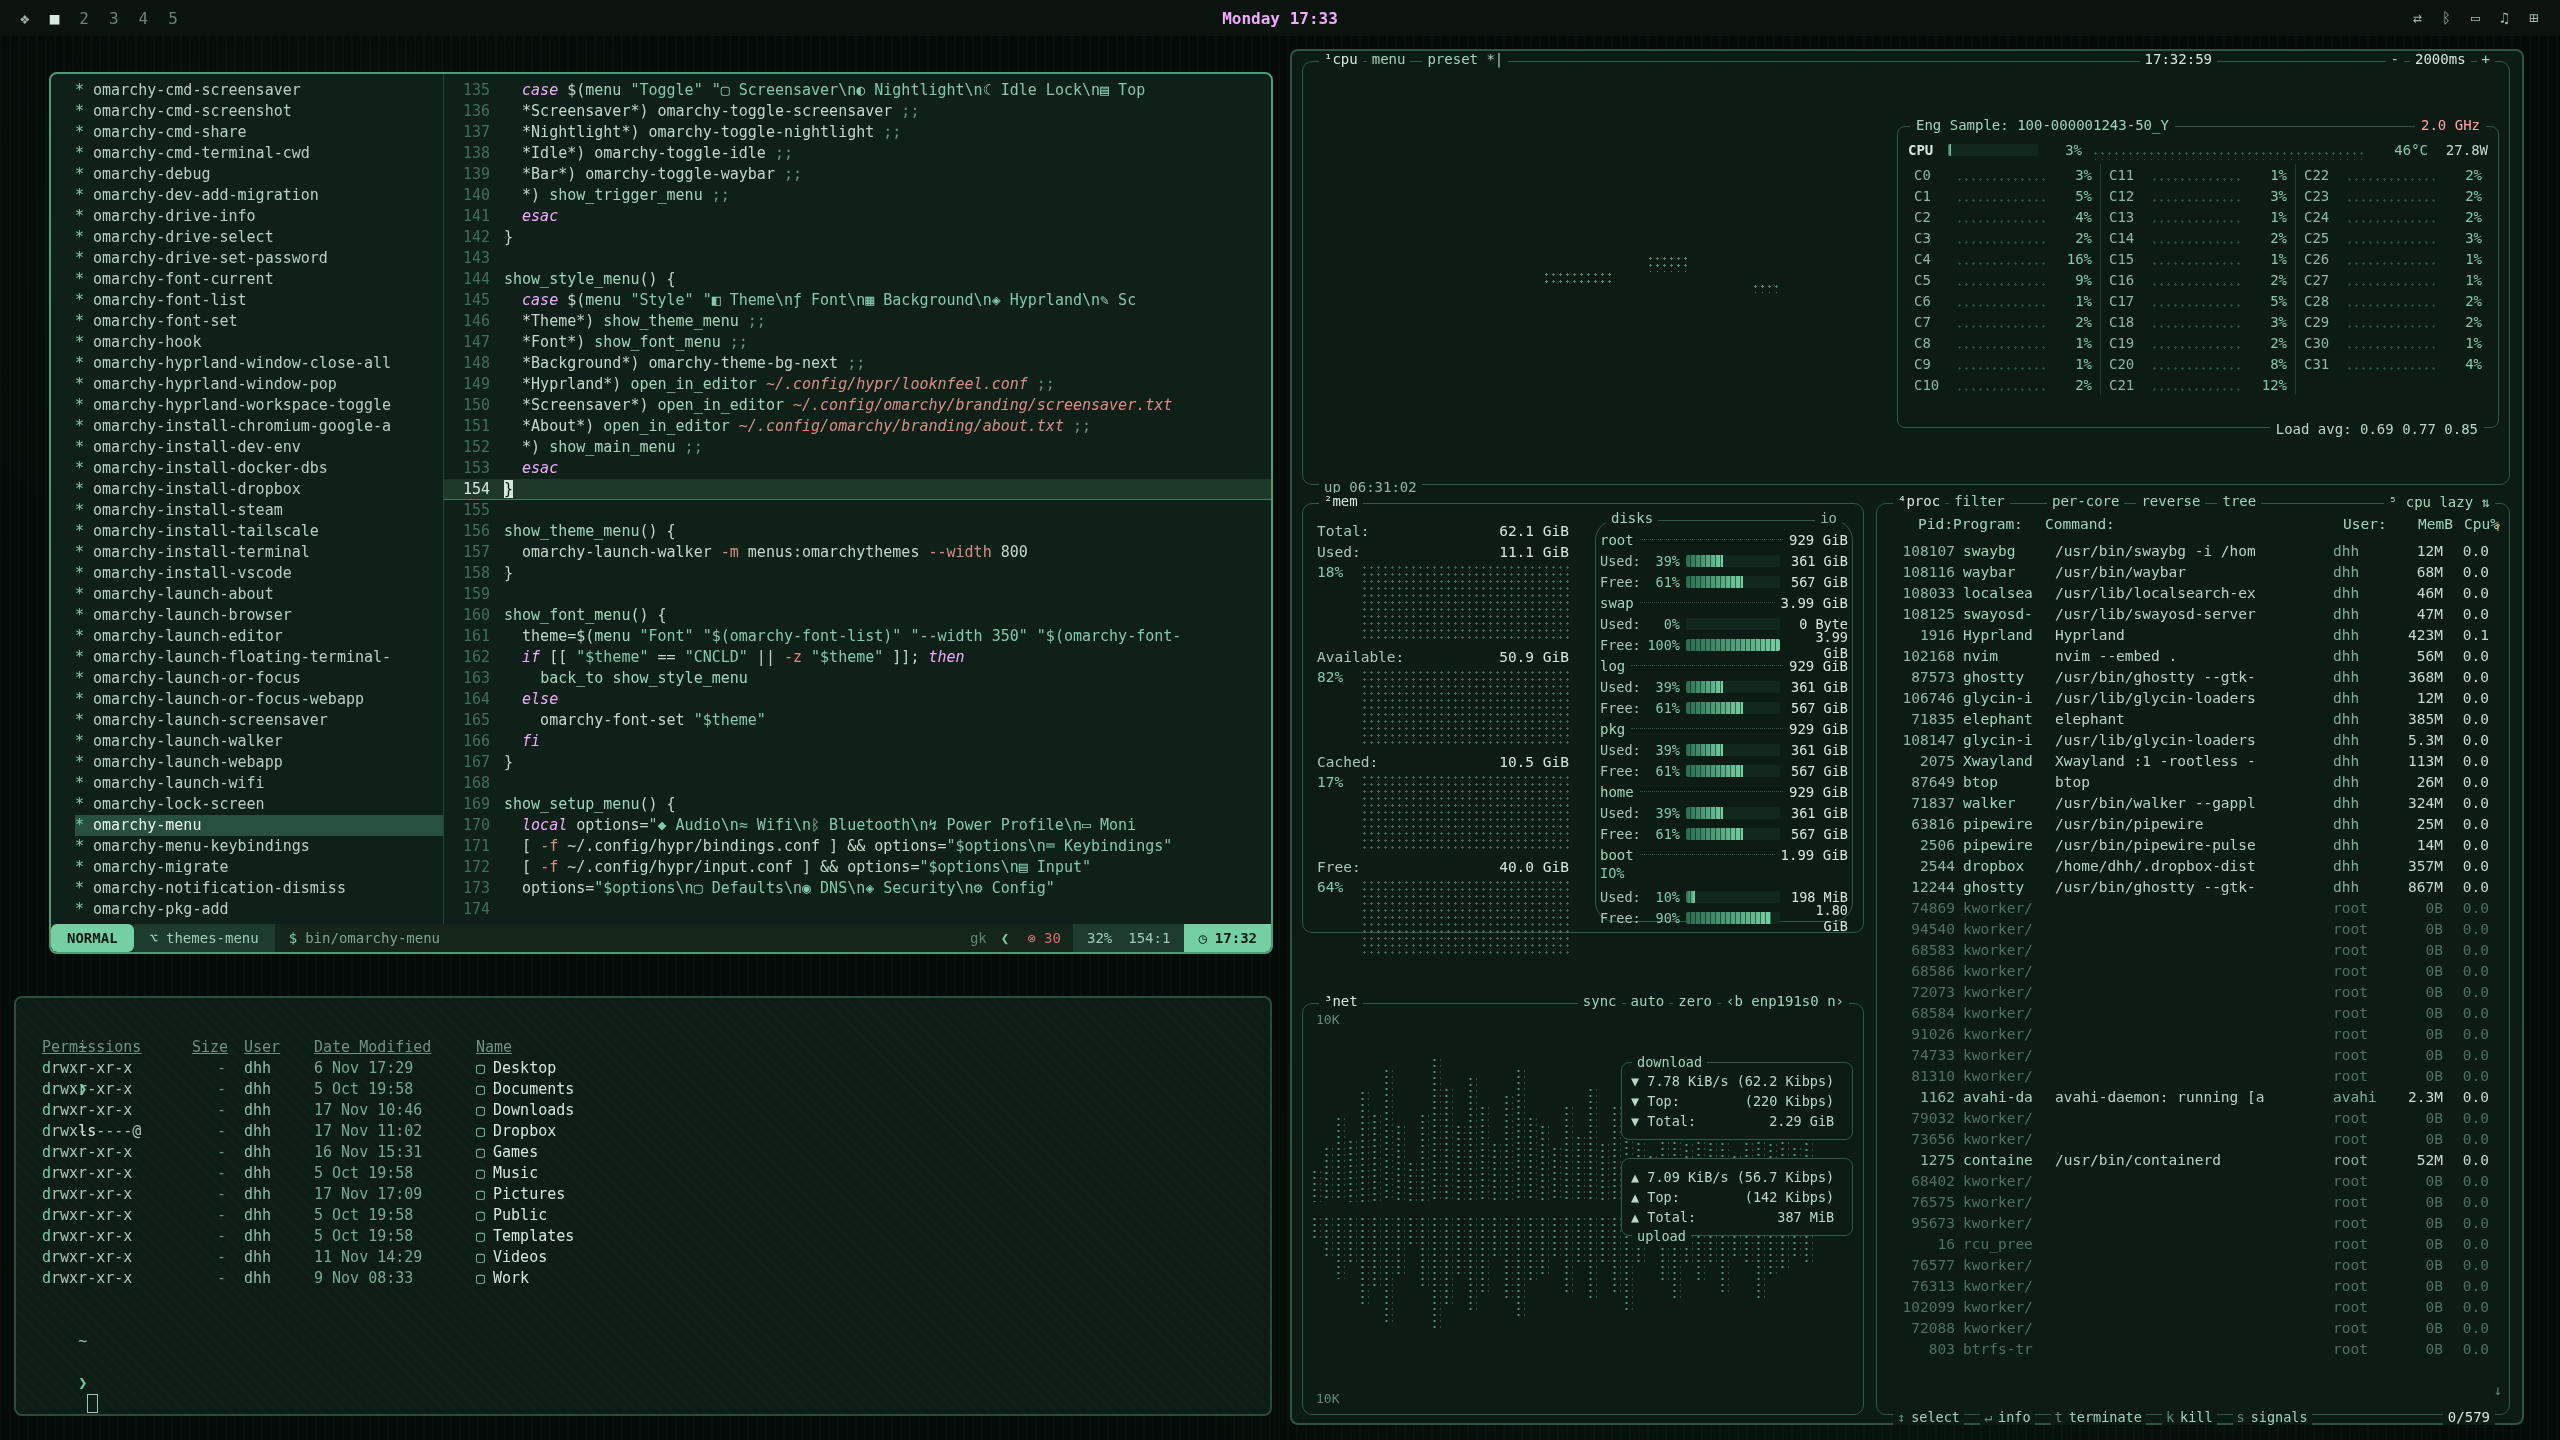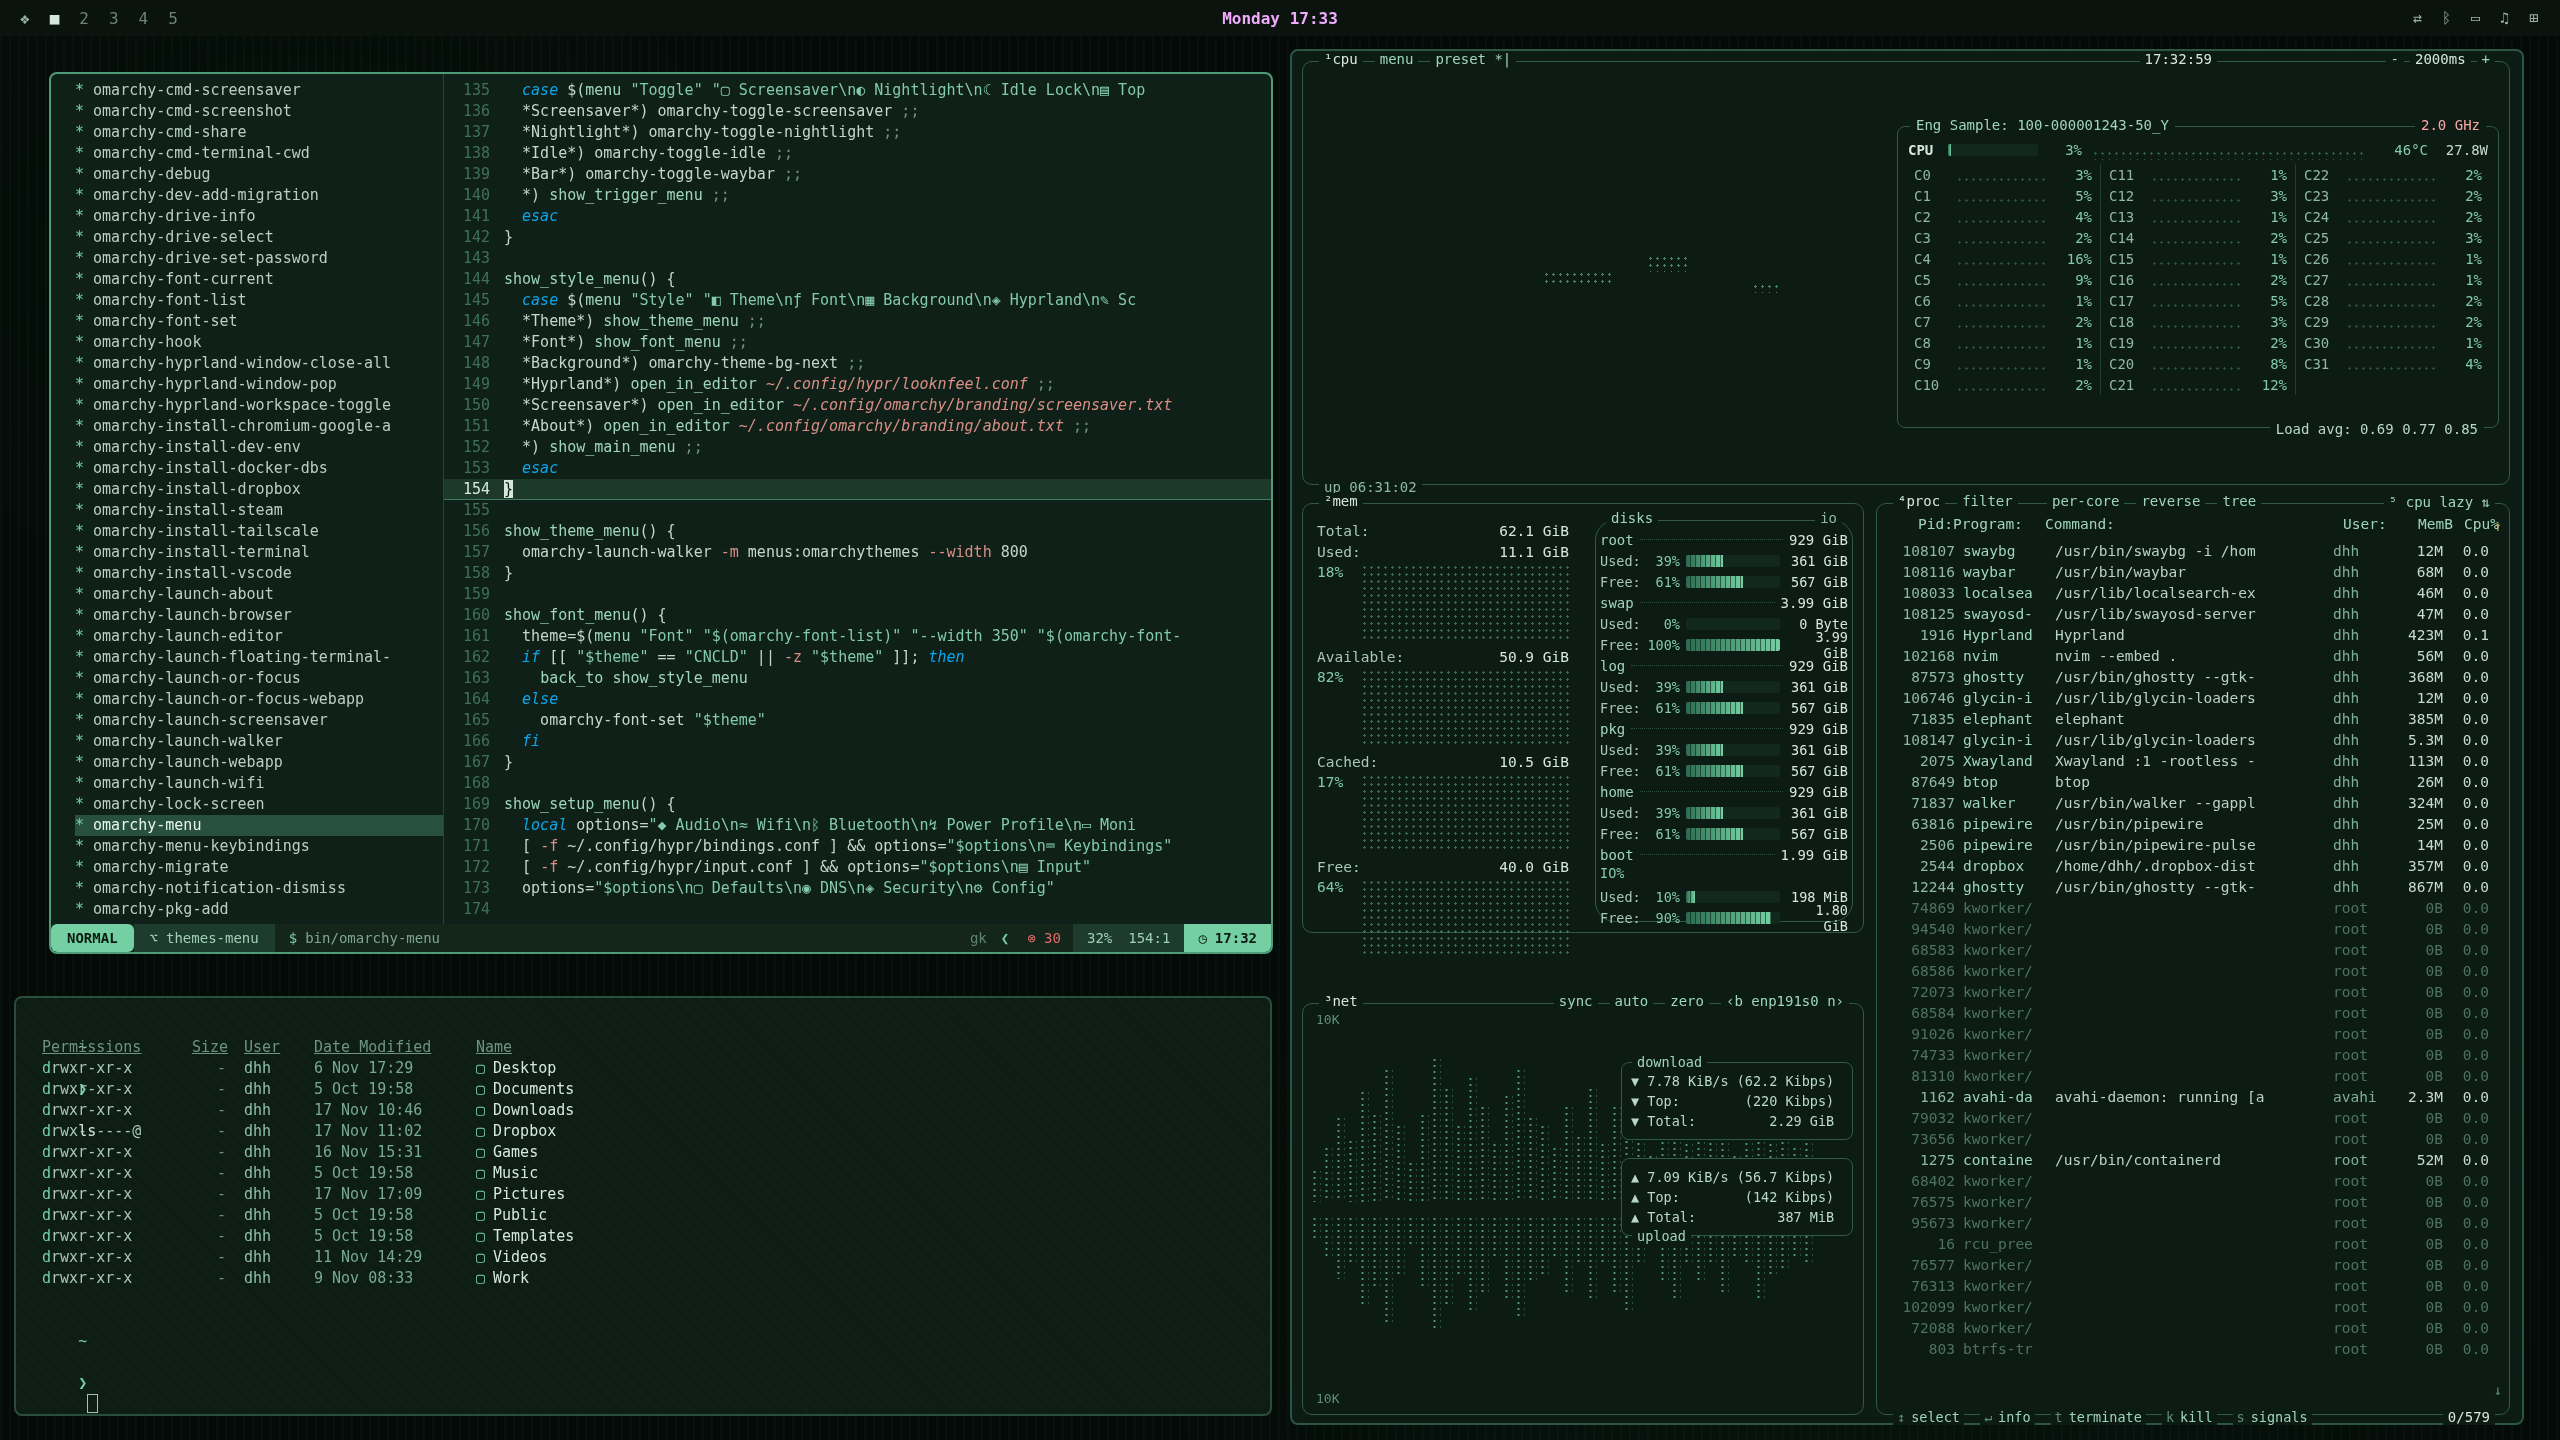--- a/index.html
+++ b/index.html
@@ -28,21 +28,21 @@
   .file-item .star{color:#74d0a3;}
   .file-item .fname{color:#b9cfc2;}
   .file-item.sel{background:#275041;}
   .file-item.sel .fname{color:#eaf5ee;}
   .codepane{flex:1;padding-top:6px;font-size:15px;line-height:21px;overflow:hidden;}
   .code-row{display:flex;height:21px;}
   .code-row .gut{width:46px;flex:none;text-align:right;padding-right:14px;color:#40705a;}
   .code-row .code-text{white-space:pre;overflow:hidden;}
   .code-row.cur-line{background:#1d392a;box-shadow:inset 0 -1px 0 #417c5f;}
   .code-row.cur-line .gut{color:#d9e8de;}
-  .c-p{color:#c2d8c9;} .c-k{color:#0ea5e9;font-style:italic;} .c-s{color:#83c9ab;}
+  .c-p{color:#c2d8c9;} .c-k{color:#f0abfc;font-style:italic;} .c-s{color:#83c9ab;}
   .c-f{color:#9fd6ba;} .c-d{color:#6d9480;} .c-r{color:#d98f85;}
   .c-i{color:#d98f85;font-style:italic;}
   .c-cur{background:#d6e8db;color:#0c1b14;}
   .statusline{height:28px;flex:none;background:#132619;display:flex;align-items:stretch;font-size:14px;line-height:28px;}
   .seg-mode{background:#74d0a3;color:#0b1a12;font-weight:bold;padding:0 16px;border-radius:6px;}
   .seg-branch{background:#1e3c2d;color:#9ecfb6;padding:0 16px;display:flex;gap:8px;}
   .seg-file{color:#7fa591;padding:0 14px;display:flex;gap:8px;}
   .seg-file .ficon{color:#74d0a3;}
   .sl-spacer{flex:1;}
   .seg-hint{color:#5f8570;padding:0 8px;}
@@ -59,21 +59,21 @@
   .ls-grid{display:grid;grid-template-columns:150px 52px 70px 162px 1fr;height:21px;}
   .ls-grid .c-size{text-align:right;padding-right:18px;}
   .ls-header span{color:#6d9480;text-decoration:underline;}
   .lp-d{color:#74d0a3;} .lp-rest{color:#a8c7b5;}
   .l-size{color:#6d9480;} .l-user{color:#8fc0a8;} .l-date{color:#76a98f;}
   .l-icon{color:#74d0a3;margin-right:8px;} .l-name{color:#d6e8db;}
   .hcur{display:inline-block;width:9px;height:17px;border:1px solid #9ec7b0;vertical-align:-3px;margin-left:9px;}
   
   .btopwin{left:1290px;top:49px;width:1234px;height:1376px;background:#0c1b14;border:2px solid #2c5545;font-size:15px;}
   .bbox{position:absolute;border:1px solid #2e5a47;border-radius:10px;box-sizing:border-box;}
-  .btl{position:absolute;top:-11px;display:flex;gap:12px;align-items:center;}
+  .btl{position:absolute;top:-11px;display:flex;gap:4px;align-items:center;}
   .bbl{position:absolute;bottom:-11px;display:flex;gap:16px;align-items:center;}
   .blbl{background:#0c1b14;padding:0 5px;color:#9fd6ba;font-size:14px;white-space:pre;}
   .blbl.bright{color:#d6e8db;} .blbl.dim{color:#8fb8a4;}
   .dots{background-image:radial-gradient(rgba(126,214,176,.55) 1.1px, transparent 1.2px);background-size:7px 7px;}
   #box-cpu{left:10px;top:10px;width:1208px;height:424px;}
   .cpu-graph-area{position:absolute;left:8px;top:10px;width:580px;bottom:14px;}
   .blip{position:absolute;}
   .blip.b1{left:40%;top:50%;width:72px;height:13px;}
   .blip.b2{left:58%;top:46%;width:40px;height:17px;}
   .blip.b3{left:76%;top:53%;width:26px;height:10px;}

